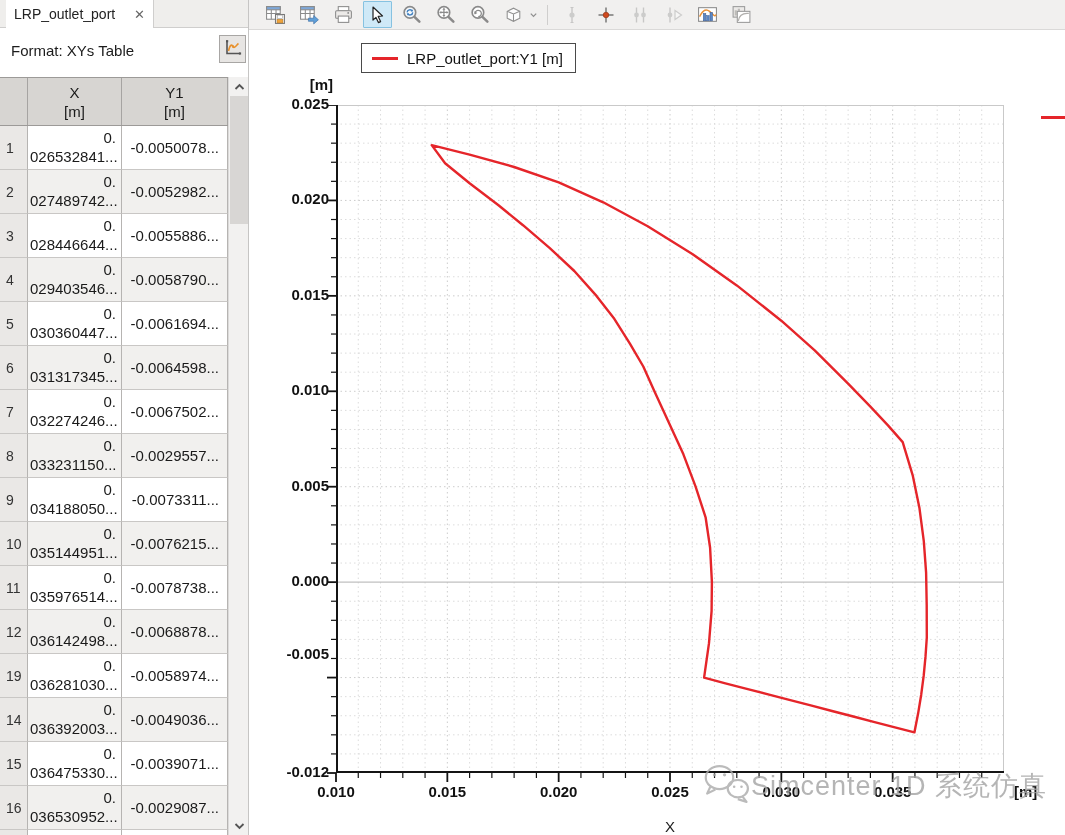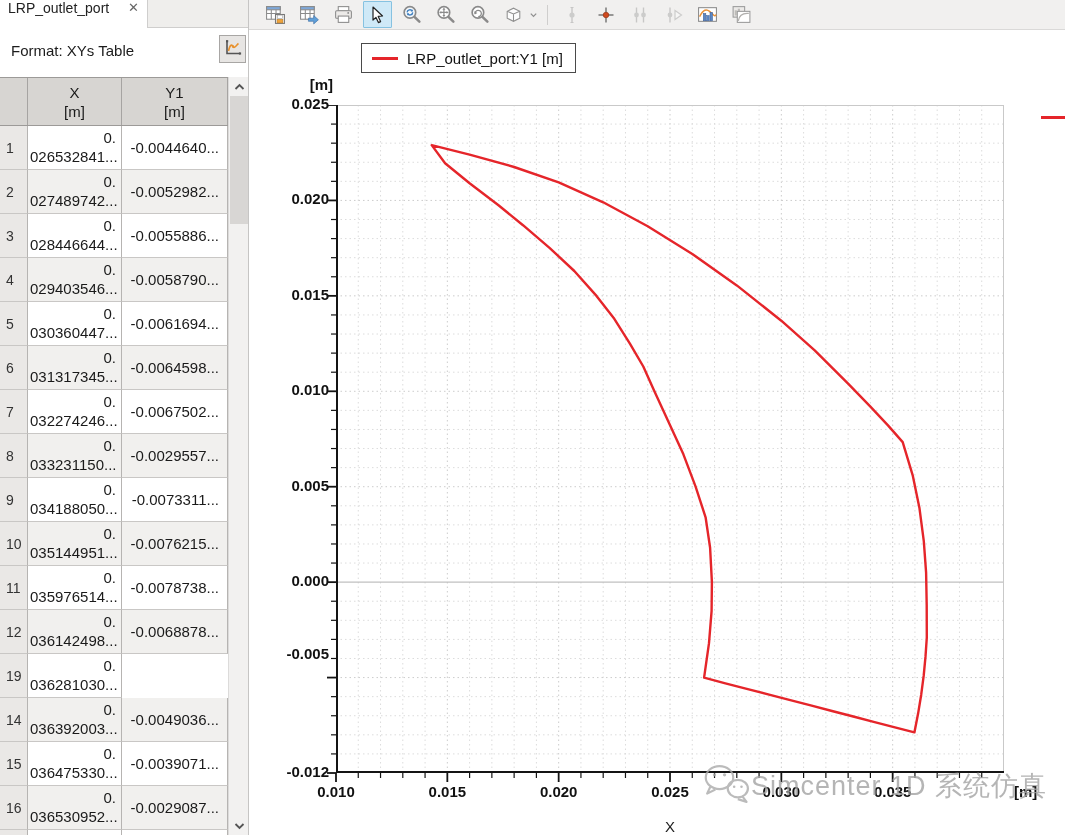--- a/index.html
+++ b/index.html
@@ -4,23 +4,23 @@
 <style>
   * { margin:0; padding:0; box-sizing:border-box; }
   html,body { width:1065px; height:835px; overflow:hidden; background:#fff;
               font-family:"Liberation Sans", sans-serif; }
   .app { position:relative; width:1065px; height:835px; background:#fff; }
 
   
   .left-panel { position:absolute; left:0; top:0; width:248px; height:835px; background:#fff; }
   .tab-bar { position:absolute; left:0; top:0; width:248px; height:28px;
              background:#efeeec; border-bottom:1px solid #cfcecd; }
-  .tab { position:absolute; left:0; top:0; width:148px; height:28px; background:#fff;
-         border-right:1px solid #cfcecd; display:flex; 
-         padding:0 8px; gap:8px; }
+  .tab { position:absolute; left:6px; top:0; width:148px; height:28px; background:#fff;
+         border-right:1px solid #cfcecd; display:flex; align-items:center;
+         padding:12px 8px; gap:8px; }
   .tab-label { font-size:14px; color:#222; flex:1; white-space:nowrap; overflow:hidden; }
   .tab-close { font-size:13px; color:#666; cursor:pointer; }
 
   .format-row { position:absolute; left:0; top:28px; width:248px; height:49px; background:#fff; }
   .format-label { position:absolute; left:11px; top:14px; font-size:15px; color:#1c1c1c; white-space:nowrap; }
   .plot-format-button { position:absolute; right:2px; top:7px; width:27px; height:28px;
         background:#e7e5e3; border:1px solid #a8a6a4; display:flex; align-items:center; justify-content:center; }
 
   .data-table { position:absolute; left:0; top:77px; width:228px; height:758px; overflow:hidden;
                 border-top:1px solid #9c9a98; }
@@ -112,21 +112,21 @@
             <div>[m]</div>
           </div>
         </div>
       <div id="tbody">
           <div class="trow odd">
             <div class="td num">1</div>
             <div class="td xcell">
               <div>0.</div>
               <div>026532841...</div>
             </div>
-            <div class="td ycell">-0.0044640...</div>
+            <div class="td ycell">-0.0050078...</div>
           </div>
           <div class="trow even">
             <div class="td num">2</div>
             <div class="td xcell">
               <div>0.</div>
               <div>027489742...</div>
             </div>
             <div class="td ycell">-0.0052982...</div>
           </div>
           <div class="trow odd">
@@ -208,20 +208,21 @@
               <div>036142498...</div>
             </div>
             <div class="td ycell">-0.0068878...</div>
           </div>
           <div class="trow odd">
             <div class="td num">19</div>
             <div class="td xcell">
               <div>0.</div>
               <div>036281030...</div>
             </div>
+            <div class="td ycell">-0.0058974...</div>
           </div>
           <div class="trow even">
             <div class="td num">14</div>
             <div class="td xcell">
               <div>0.</div>
               <div>036392003...</div>
             </div>
             <div class="td ycell">-0.0049036...</div>
           </div>
           <div class="trow odd">

